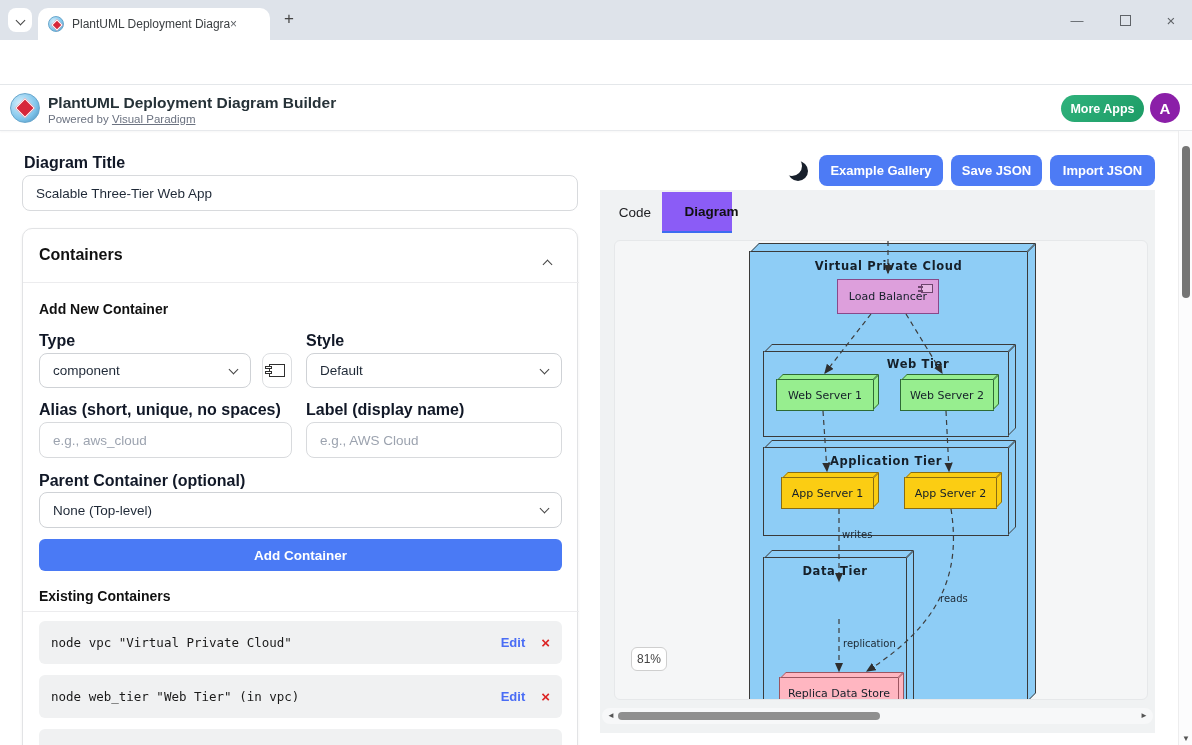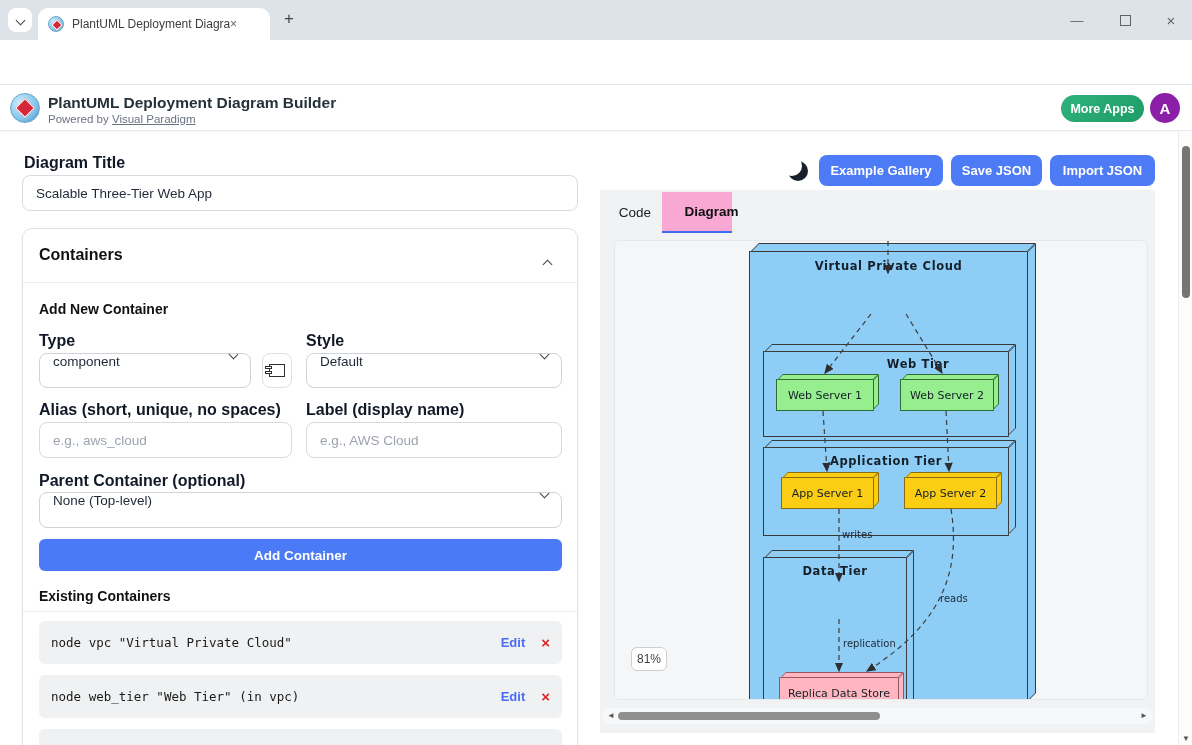--- a/index.html
+++ b/index.html
@@ -51,38 +51,38 @@
   .app-title { position:absolute; left:48px; top:94px; font-size:15.5px; font-weight:bold; color:#263238; }
   .powered { position:absolute; left:48px; top:113px; font-size:11.5px; color:#6b7280; }
   .powered a { color:#6b7280; text-decoration:underline; }
   .more-apps { position:absolute; left:1061px; top:95px; width:83px; height:27px; border-radius:14px; background:linear-gradient(135deg,#2fb27c,#1d9c66); color:#fff; font-size:12.5px; font-weight:bold; display:flex; align-items:center; justify-content:center; }
   .user-avatar { position:absolute; left:1150px; top:93px; width:30px; height:30px; border-radius:50%; background:#8b1fa8; color:#fff; font-weight:bold; font-size:15px; display:flex; align-items:center; justify-content:center; }
 
   
   .lbl { font-size:16px; font-weight:600; color:#111827; }
   .input { background:#fff; border:1px solid #d8dadd; border-radius:8px; font-size:13.5px; color:#1f2937; display:flex; align-items:center; padding:0 13px; }
   .ph { color:#9ca3af; }
-  .select { background:#fff; border:1px solid #cfd2d6; border-radius:8px; font-size:13.5px; color:#1f2937; display:flex; justify-content:space-between; padding:0 13px; }
+  .select { background:#fff; border:1px solid #cfd2d6; border-radius:8px; font-size:13.5px; color:#1f2937; display:flex; align-items:center; justify-content:space-between; padding:0 13px; }
   .card { position:absolute; left:22px; top:228px; width:556px; height:620px; background:#fff; border:1px solid #e2e3e5; border-radius:10px; box-shadow:0 1px 3px rgba(0,0,0,.06); }
   .divider { position:absolute; left:0; width:556px; height:1px; background:#ececee; }
   .btn-primary { background:#4a7af5; color:#fff; font-weight:bold; border-radius:6px; display:flex; align-items:center; justify-content:center; font-size:13.5px; }
   .row { position:absolute; left:16px; width:523px; height:43px; background:#f0f1f2; border-radius:6px; display:flex; align-items:center; padding:0 12px; }
   .rowcode { font-family:"DejaVu Sans Mono", monospace; font-size:12.5px; color:#1a1a1a; flex:1; white-space:nowrap; overflow:hidden; }
   .edit-link { color:#4a6df5; font-weight:bold; font-size:13px; }
   .del-x { color:#dc2626; font-weight:bold; font-size:15px; margin-left:16px; }
   .compicon { position:relative; width:16px; height:13px; border:1.6px solid #2f2f2f; background:#fff; }
   .compicon i { position:absolute; left:-5px; width:7px; height:3px; border:1.4px solid #2f2f2f; background:#fff; }
   .compicon i.c1 { top:1px; } .compicon i.c2 { top:6px; }
 
   
   .btn-blue { position:absolute; background:#4d7bf5; color:#fff; font-weight:bold; font-size:13px; border-radius:8px; display:flex; align-items:center; justify-content:center; }
   .moon { position:absolute; left:788px; top:161px; width:20px; height:20px; border-radius:50%; box-shadow:inset -6px -5px 0 0 #18202c; }
   .rcard { position:absolute; left:600px; top:190px; width:555px; height:543px; background:#f0f2f3; border-radius:0; }
   .tabbtn { position:absolute; top:2px; height:41px; display:flex; align-items:center; justify-content:center; font-size:13.5px; color:#202124; }
-  .tab-active { background:#f9a8d4; border-bottom:2.5px solid #3c6cf0; font-weight:600; color:#111;padding-left:29px; }
+  .tab-active { background:#8b5cf6; border-bottom:2.5px solid #3c6cf0; font-weight:600; color:#111;padding-left:29px; }
   .viewport { position:absolute; left:14px; top:50px; width:534px; height:460px; background:#f5f6f7; border:1px solid #e6e8ea; border-radius:6px; overflow:hidden; }
   .zbadge { position:absolute; left:16px; top:406px; width:36px; height:24px; background:#fff; border:1px solid #cfcfcf; border-radius:6px; font-size:12px; color:#444; display:flex; align-items:center; justify-content:center; z-index:9; }
   .hscroll { position:absolute; left:2px; top:518px; width:551px; height:16px; background:#f7f8f9; border-radius:8px; }
   .hthumb { position:absolute; left:16px; top:4px; width:262px; height:8px; background:#8f8f8f; border-radius:4px; }
   .sarrow { position:absolute; font-size:8px; color:#555; top:3px; }
   .vscroll { position:absolute; left:1178px; top:131px; width:14px; height:614px; background:#fcfcfd; border-left:1px solid #ededee; }
   .vthumb { position:absolute; left:3px; top:15px; width:8px; height:152px; background:#757575; border-radius:4px; }
 
   
   .box3d { position:absolute; background:var(--bg); border:1px solid var(--bc); }
@@ -239,20 +239,27 @@
   <div class="tabbtn tab-active" style="left:62px; width:70px;">Diagram</div>
 
   <div class="viewport">
 
     <div class="box3d" style="--bg:#8ecdf6; --bc:#3a3a3a; --d:9px; left:134px; top:10px; width:279px; height:452px; z-index:1;">
       <span class="ftop"></span>
         <span class="fright"></span>
     </div>
     <div class="ntitle" style="left:134px; top:18px; width:279px;">Virtual Private Cloud</div>
 
+    <div class="flatcomp" style="left:222px; top:38px; width:102px; height:35px;">
+      <span class="minicomp">
+          <i class="c1"></i>
+          <i class="c2"></i>
+        </span>
+      <span class="dbox-label">Load Balancer</span>
+    </div>
 
     <div class="box3d" style="--bg:#8ecdf6; --bc:#3a3a3a; --d:8px; left:148px; top:110px; width:246px; height:86px; z-index:2;">
       <span class="ftop"></span>
         <span class="fright"></span>
     </div>
     <div class="ntitle" style="left:148px; top:116px; width:246px;margin-left:32px;">Web Tier</div>
     <div class="box3d" style="--bg:#97ee8f; --bc:#2e6b35; --d:6px; left:161px; top:138px; width:98px; height:32px; z-index:3;">
       <span class="ftop"></span>
         <span class="fright"></span>
       <span class="dbox-label">Web Server 1</span>

